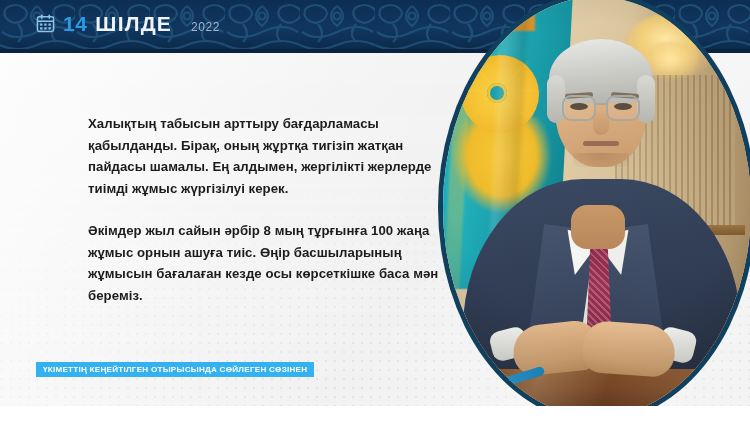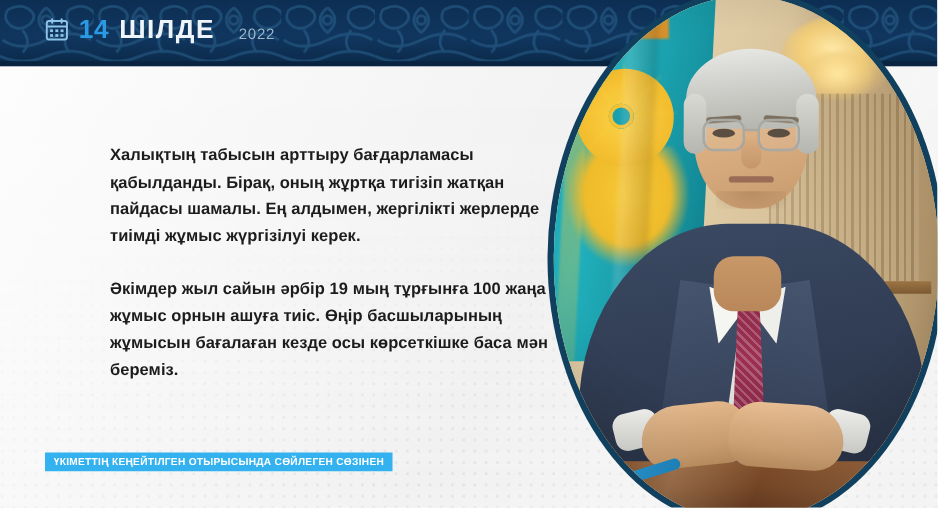--- a/index.html
+++ b/index.html
@@ -455,21 +455,21 @@
         <rect x="13.1" y="14" width="2.5" height="2.3" fill="#8fc4e8"></rect>
       </svg>
       <span id="date-day">14</span>
       <span id="date-month">ШІЛДЕ</span>
       <span id="date-year">2022</span>
     </div>
   </div>
 
   <div id="quote-block">
     <p class="para" id="para-1">Халықтың табысын арттыру бағдарламасы қабылданды.  Бірақ, оның жұртқа тигізіп жатқан пайдасы шамалы. Ең алдымен, жергілікті жерлерде тиімді жұмыс жүргізілуі керек.</p>
-    <p class="para" id="para-2">Әкімдер жыл сайын әрбір 19 мың тұрғынға 100 жаңа жұмыс орнын ашуға тиіс. Өңір басшыларының жұмысын бағалаған кезде осы көрсеткішке баса мән береміз.</p>
+    <p class="para" id="para-2">Әкімдер жыл сайын әрбір 8 мың тұрғынға 100 жаңа жұмыс орнын ашуға тиіс. Өңір басшыларының жұмысын бағалаған кезде осы көрсеткішке баса мән береміз.</p>
   </div>
 
   <div id="attribution">
     <div class="attr-line">ҮКІМЕТТІҢ КЕҢЕЙТІЛГЕН ОТЫРЫСЫНДА СӨЙЛЕГЕН СӨЗІНЕН</div>
   </div>
 
   <div id="portrait-wrap">
     <div id="portrait-ring">
       <div id="portrait">
 

